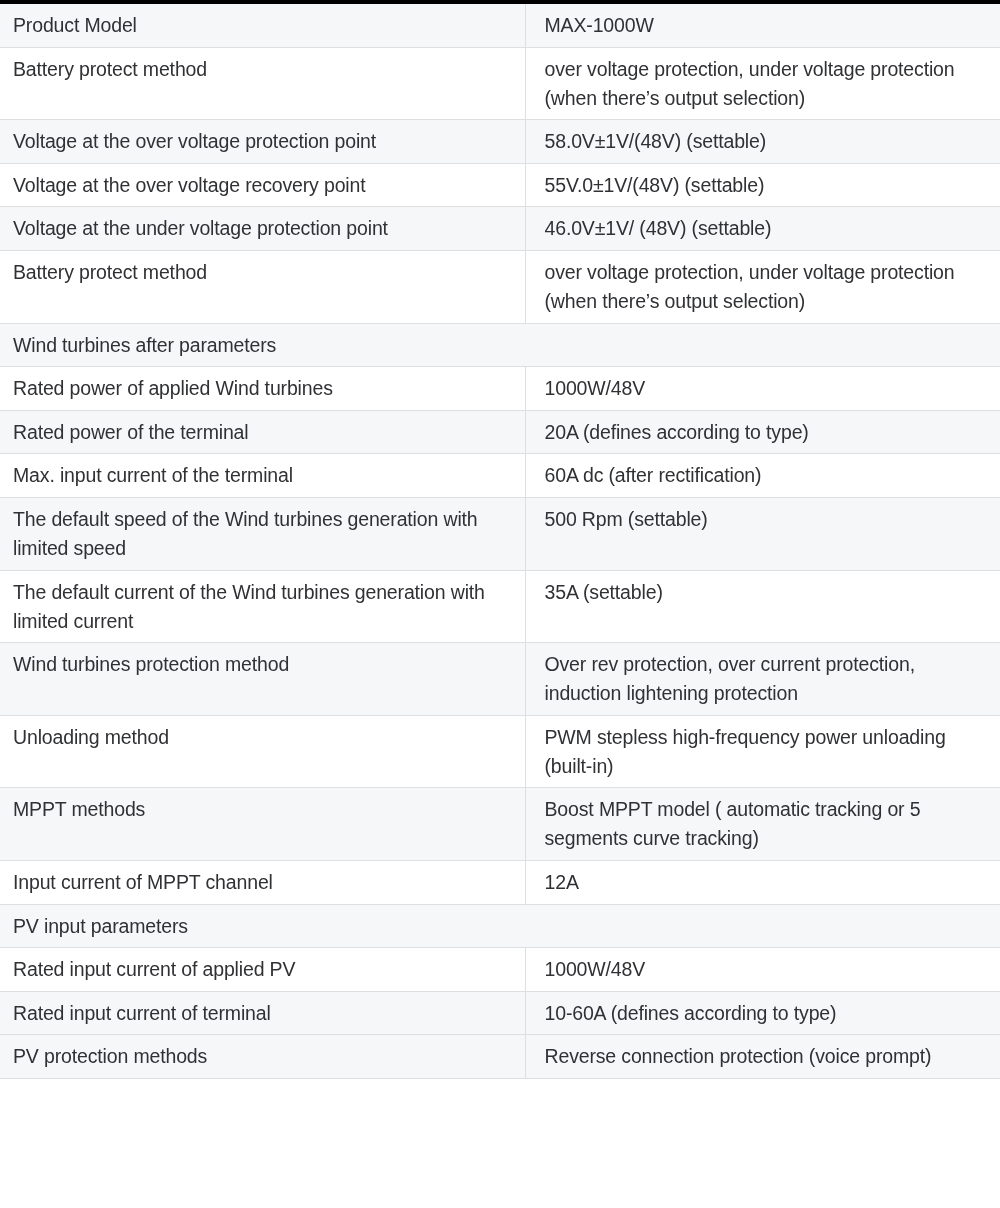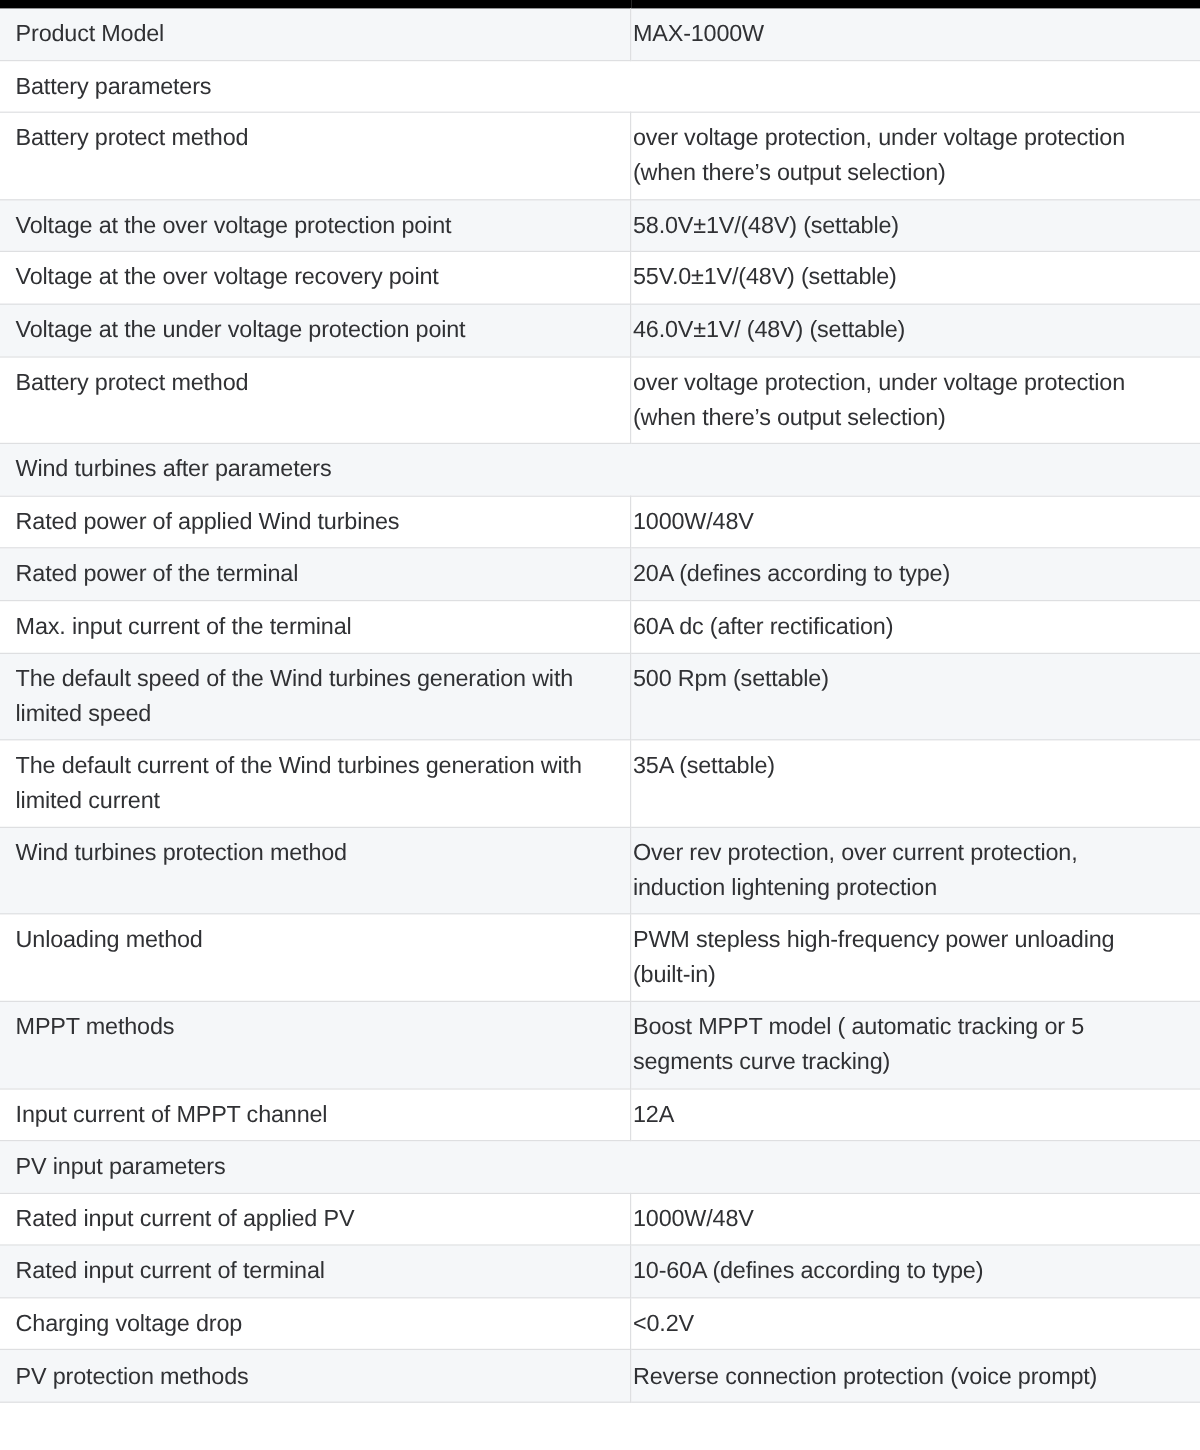--- a/index.html
+++ b/index.html
@@ -28,38 +28,35 @@
     padding: 7.1px 22px 6.5px 13px;
     vertical-align: top;
     border-bottom: 1px solid #dedfe1;
     background: #ffffff;
     word-wrap: break-word;
     overflow-wrap: break-word;
   }
   .spec-table tr.alt > td { background: #f5f7f9; }
   .spec-table td.k { border-right: 1px solid #dedfe1; }
   .spec-table td.k.sec { border-right: 0; }
-  .spec-table td.v { padding-left: 2px; padding-right: 22px; }
-  .spec-table tr:first-child > td { border-top: 7px solid #000000; }
+  .spec-table td.v { padding-left: 19px; padding-right: 22px; }
+  .spec-table tr:first-child > td { border-top: 4px solid #000000; }
 </style>
 </head>
 <body>
 
 <table class="spec-table">
   <colgroup>
       <col class="c1">
       <col class="c2">
     </colgroup>
   <tbody>
     <tr class="alt">
       <td class="k">Product Model</td>
       <td class="v">MAX-1000W</td>
-    </tr>
-    <tr>
-      <td class="k sec" colspan="2">Battery parameters</td>
     </tr>
     <tr>
       <td class="k">Battery protect method</td>
       <td class="v">over voltage protection, under voltage protection (when there’s output selection)</td>
     </tr>
     <tr class="alt">
       <td class="k">Voltage at the over voltage protection point</td>
       <td class="v">58.0V±1V/(48V) (settable)</td>
     </tr>
     <tr>
@@ -117,22 +114,18 @@
       <td class="k sec" colspan="2">PV input parameters</td>
     </tr>
     <tr>
       <td class="k">Rated input current of applied PV</td>
       <td class="v">1000W/48V</td>
     </tr>
     <tr class="alt">
       <td class="k">Rated input current of terminal</td>
       <td class="v">10-60A (defines according to type)</td>
     </tr>
-    <tr>
-      <td class="k">Charging voltage drop</td>
-      <td class="v">&lt;0.2V</td>
-    </tr>
     <tr class="alt">
       <td class="k">PV protection methods</td>
       <td class="v">Reverse connection protection (voice prompt)</td>
     </tr>
   </tbody>
 </table>
 
 </body></html>

